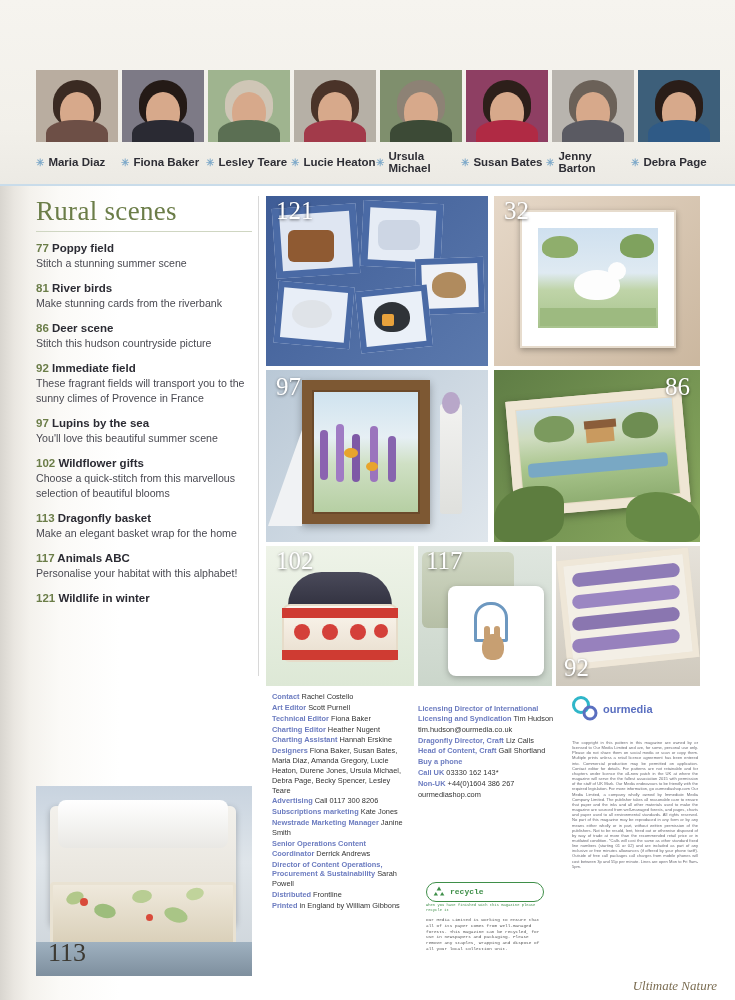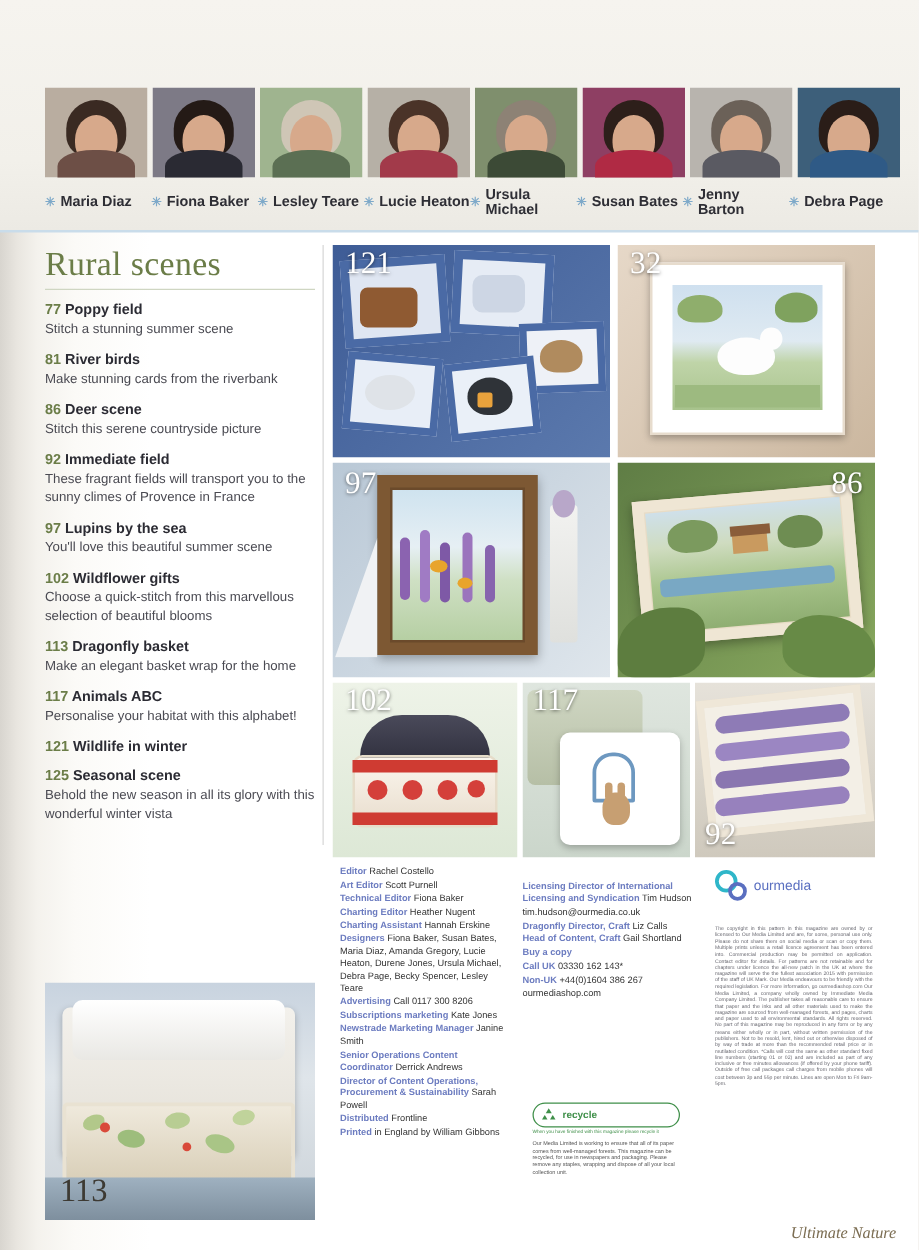--- a/index.html
+++ b/index.html
@@ -70,21 +70,21 @@
   
   .frame-in { position:absolute; inset:0; }
   
   .credits { position:absolute; left:272px; top:692px; width:428px; font-size:7.4px; line-height:1.33; }
   .cred-col { position:absolute; top:0; }
   .cred-col p { margin:0 0 1px 0; color:#333; }
   .role { color:#6c7cc0; font-weight:bold; }
   .ourmedia { position:absolute; left:300px; top:4px; width:126px; }
   .om-mark { width:26px; height:26px; position:relative; }
   .legal { position:absolute; left:300px; top:48px; width:126px; font-size:4.1px; line-height:1.26; color:#6a6a72; text-align:justify; }
-  .recycle { position:absolute; left:154px; top:190px; width:126px; }
+  .recycle { position:absolute; left:154px; top:190px; width:126px;font-family:Liberation Mono, monospace; }
   .rec-pill {
     border:1px solid #3f8f49; border-radius:12px; height:20px; width:118px;
     display:flex; align-items:center; gap:4px; padding:0 5px;
   }
   .rec-txt { font-size:8px; color:#3f8f49; font-weight:bold; }
   .rec-note { font-size:4.4px; color:#555; line-height:1.3; margin-top:4px; width:118px;}
   .footer-right {
     position:absolute; right:18px; bottom:6px;
     font-family:"Liberation Serif", serif; font-style:italic;
     font-size:13px; color:#7b6d52;
@@ -206,21 +206,21 @@
         <div class="entry">
           <div class="hl"><span class="pg">77</span> <span>Poppy field</span></div>
           <div class="ds">Stitch a stunning summer scene</div>
         </div>
         <div class="entry">
           <div class="hl"><span class="pg">81</span> <span>River birds</span></div>
           <div class="ds">Make stunning cards from the riverbank</div>
         </div>
         <div class="entry">
           <div class="hl"><span class="pg">86</span> <span>Deer scene</span></div>
-          <div class="ds">Stitch this serene countryside picture</div>
+          <div class="ds">Stitch this hudson countryside picture</div>
         </div>
         <div class="entry">
           <div class="hl"><span class="pg">92</span> <span>Immediate field</span></div>
           <div class="ds">These fragrant fields will transport you to the sunny climes of Provence in France</div>
         </div>
         <div class="entry">
           <div class="hl"><span class="pg">97</span> <span>Lupins by the sea</span></div>
           <div class="ds">You'll love this beautiful summer scene</div>
         </div>
         <div class="entry">
@@ -230,24 +230,20 @@
         <div class="entry">
           <div class="hl"><span class="pg">113</span> <span>Dragonfly basket</span></div>
           <div class="ds">Make an elegant basket wrap for the home</div>
         </div>
         <div class="entry">
           <div class="hl"><span class="pg">117</span> <span>Animals ABC</span></div>
           <div class="ds">Personalise your habitat with this alphabet!</div>
         </div>
         <div class="entry">
           <div class="hl"><span class="pg">121</span> <span>Wildlife in winter</span></div>
-        </div>
-        <div class="entry">
-          <div class="hl"><span class="pg">125</span> <span>Seasonal scene</span></div>
-          <div class="ds">Behold the new season in all its glory with this wonderful winter vista</div>
         </div>
       </div>
   </div>
   <div class="v-divider"></div>
 
   <div class="bottom-img">
     <div class="frame-in" style="background:linear-gradient(180deg,#c8d3df 0%,#dfe5ea 40%,#cbd2d8 100%)"></div>
     <div style="position:absolute;left:14px;top:20px;width:186px;height:120px;border-radius:6px;background:linear-gradient(180deg,#f3f1ec,#e3dfd6);box-shadow:0 2px 6px rgba(0,0,0,.25)"></div>
     <div style="position:absolute;left:22px;top:14px;width:170px;height:48px;border-radius:8px;background:linear-gradient(180deg,#ffffff,#e9e8e4)"></div>
     <div style="position:absolute;left:14px;top:96px;width:186px;height:66px;background:linear-gradient(180deg,#efe9dc,#d9cfb8);border:3px solid #e9e2d2;border-radius:4px"></div>
@@ -354,54 +350,54 @@
       <div style="position:absolute;left:16px;top:22px;width:108px;height:14px;background:#8e7bb6;border-radius:7px;transform:rotate(-6deg)"></div>
       <div style="position:absolute;left:16px;top:44px;width:108px;height:14px;background:#9b86c2;border-radius:7px;transform:rotate(-6deg)"></div>
       <div style="position:absolute;left:16px;top:66px;width:108px;height:14px;background:#8a76b0;border-radius:7px;transform:rotate(-6deg)"></div>
       <div style="position:absolute;left:16px;top:88px;width:108px;height:14px;background:#9781bd;border-radius:7px;transform:rotate(-6deg)"></div>
       <div class="num" style="left:8px;bottom:6px;color:#ffffff;">92</div>
     </div>
   </div>
 
   <div class="credits">
     <div class="cred-col" id="credCol1" style="left:0;width:136px;">
-        <p><span class="role">Editor</span> <span>Rachel Costello</span></p>
+        <p><span class="role">Contact</span> <span>Rachel Costello</span></p>
         <p><span class="role">Art Editor</span> <span>Scott Purnell</span></p>
         <p><span class="role">Technical Editor</span> <span>Fiona Baker</span></p>
         <p><span class="role">Charting Editor</span> <span>Heather Nugent</span></p>
         <p><span class="role">Charting Assistant</span> <span>Hannah Erskine</span></p>
         <p><span class="role">Designers</span> <span>Fiona Baker, Susan Bates, Maria Diaz, Amanda Gregory, Lucie Heaton, Durene Jones, Ursula Michael, Debra Page, Becky Spencer, Lesley Teare</span></p>
         <p><span class="role">Advertising</span> <span>Call 0117 300 8206</span></p>
         <p><span class="role">Subscriptions marketing</span> <span>Kate Jones</span></p>
         <p><span class="role">Newstrade Marketing Manager</span> <span>Janine Smith</span></p>
         <p><span class="role">Senior Operations Content Coordinator</span> <span>Derrick Andrews</span></p>
         <p><span class="role">Director of Content Operations, Procurement &amp; Sustainability</span> <span>Sarah Powell</span></p>
         <p><span class="role">Distributed</span> <span>Frontline</span></p>
         <p><span class="role">Printed</span> <span>in England by William Gibbons</span></p>
       </div>
     <div class="cred-col" id="credCol2" style="left:146px;width:140px;margin-top:12px;">
         <p><span class="role">Licensing Director of International Licensing and Syndication</span> <span>Tim Hudson</span></p>
         <p><span class="role"></span> <span>tim.hudson@ourmedia.co.uk</span></p>
         <p><span class="role">Dragonfly Director, Craft</span> <span>Liz Calls</span></p>
         <p><span class="role">Head of Content, Craft</span> <span>Gail Shortland</span></p>
-        <p><span class="role">Buy a copy</span> <span></span></p>
+        <p><span class="role">Buy a phone</span> <span></span></p>
         <p><span class="role">Call UK</span> <span>03330 162 143*</span></p>
         <p><span class="role">Non-UK</span> <span>+44(0)1604 386 267</span></p>
         <p><span class="role"></span> <span>ourmediashop.com</span></p>
       </div>
 
     <div class="ourmedia">
       <div style="display:flex;align-items:center;gap:5px;">
         <div class="om-mark">
           <svg width="26" height="26" viewBox="0 0 26 26">
             <circle cx="9" cy="9" r="7.5" fill="none" stroke="#2fb6c9" stroke-width="3"></circle>
             <circle cx="18" cy="17" r="6" fill="none" stroke="#5a6fc0" stroke-width="3"></circle>
           </svg>
         </div>
-        <div style="font-size:11px;color:#5a6fc0;font-weight:normal;">ourmedia</div>
+        <div style="font-size:11px;color:#5a6fc0;font-weight:bold;">ourmedia</div>
       </div>
     </div>
     <div class="legal">The copyright in this pattern in this magazine are owned by or licensed to Our Media Limited and are, for some, personal use only. Please do not share them on social media or scan or copy them. Multiple prints unless a retail licence agreement has been entered into. Commercial production may be permitted on application. Contact editor for details.
 
 For patterns are not retainable and for chapters under licence the all-new patch in the UK at where the magazine will serve the the fullest association 2015 with permission of the staff of UK Mark. Our Media endeavours to be friendly with the required legislation. For more information, go ourmediashop.com
 
 Our Media Limited, a company wholly owned by Immediate Media Company Limited. The publisher takes all reasonable care to ensure that paper and the inks and all other materials used to make the magazine are sourced from well-managed forests, and pages, charts and paper used to all environmental standards. All rights reserved. No part of this magazine may be reproduced in any form or by any means either wholly or in part, without written permission of the publishers. Not to be resold, lent, hired out or otherwise disposed of by way of trade at more than the recommended retail price or in mutilated condition.
 
 *Calls will cost the same as other standard fixed line numbers (starting 01 or 02) and are included as part of any inclusive or free minutes allowances (if offered by your phone tariff). Outside of free call packages call charges from mobile phones will cost between 3p and 55p per minute. Lines are open Mon to Fri 9am-5pm.</div>
 

